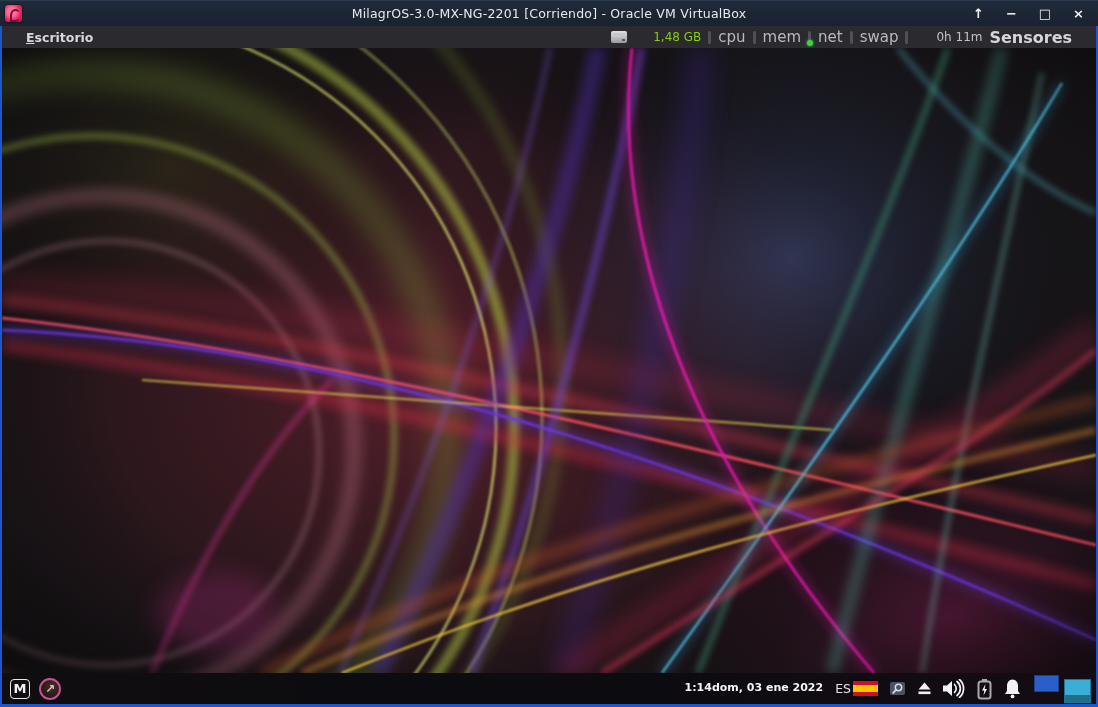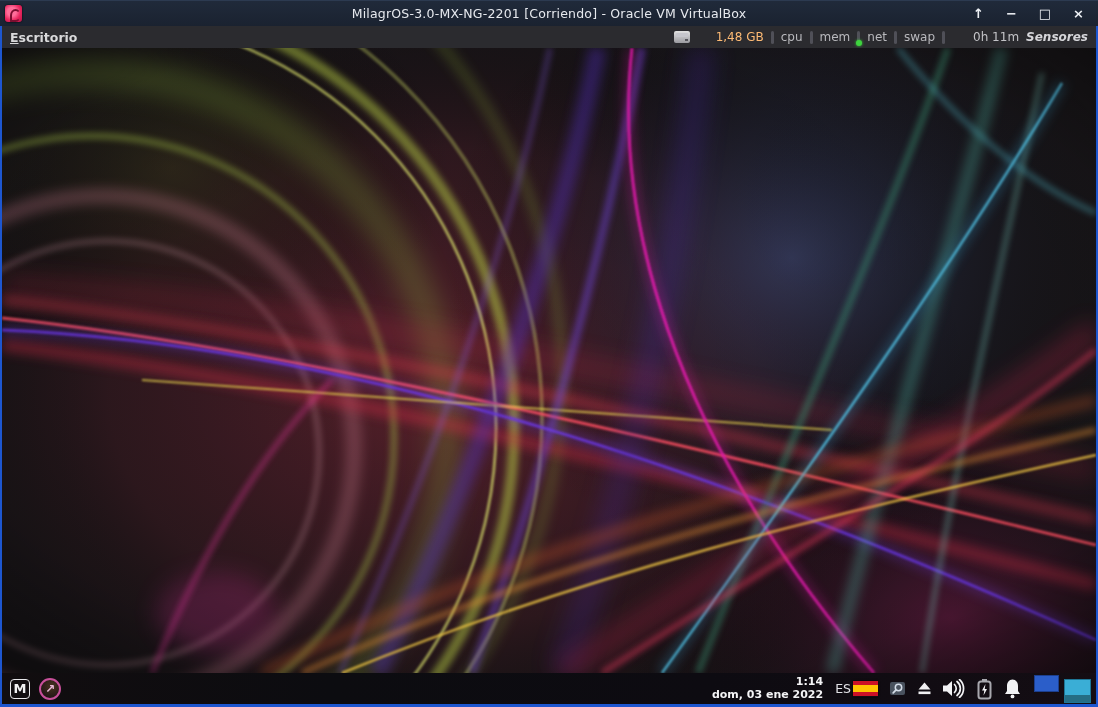--- a/index.html
+++ b/index.html
@@ -11,46 +11,46 @@
   .vm-icon{width:17px;height:17px;margin-left:5px;border-radius:3px;background:radial-gradient(circle at 40% 40%,#ff6d9a 0 30%,#e8255e 60%,#b01445 100%);position:relative;box-shadow:0 0 2px #000;}
   .vm-icon:before{content:"";position:absolute;left:5px;top:4px;width:7px;height:9px;border:2px solid #7a0e30;border-radius:50% 50% 50% 10%;border-right-color:transparent;}
   .tb-title{position:absolute;left:0;right:0;text-align:center;color:#e6e9ee;font-size:12.5px;letter-spacing:.2px;}
   .tb-controls{margin-left:auto;display:flex;align-items:center;gap:22px;padding-right:14px;z-index:2;}
   .tb-btn{color:#eef1f5;font-size:13px;font-weight:bold;line-height:1;cursor:default;}
 
   
   .vm-area{flex:1;display:flex;flex-direction:column;box-sizing:border-box;border-left:2px solid #1d56cf;border-right:2px solid #1d56cf;border-bottom:3px solid #1d56cf;background:#141214;}
 
   
-  .top-panel{height:22px;flex:0 0 22px;background:#2b2b2f;display:flex;align-items:center;justify-content:space-between;padding:0 8px;box-sizing:border-box;}
+  .top-panel{height:22px;flex:0 0 22px;background:#2b2b2f;display:flex;align-items:center;justify-content:space-between;padding:0 24px;box-sizing:border-box;}
   .desktop-menu{color:#d9d9db;font-size:12.5px;font-weight:bold;}
   .desktop-menu::first-letter{text-decoration:underline;}
   .monitors{display:flex;align-items:center;gap:7px;}
   .disk-chip{display:flex;align-items:center;gap:4px;}
   .disk-ic{width:16px;height:12px;border-radius:2px;background:linear-gradient(180deg,#e2e2e2,#9a9aa0);position:relative;}
   .disk-ic:before{content:"";position:absolute;left:2px;top:2px;right:2px;height:4px;background:#c6c6cc;border-radius:1px;}
   .disk-ic:after{content:"";position:absolute;right:2px;bottom:2px;width:3px;height:2px;background:#55555c;}
-  .mon-txt{color:#b9b9bd;font-size:12px;}
-  .disk-txt{color:#fdba74;font-size:12px;margin-left:22px;}
+  .mon-txt{color:#b9b9bd;font-size:15px;}
+  .disk-txt{color:#84cc16;font-size:12px;margin-left:22px;}
   .sep{width:3px;height:13px;border-radius:2px;background:#505058;position:relative;}
   .sep .memdot{position:absolute;left:-1px;bottom:-2px;width:6px;height:6px;border-radius:50%;background:#3ed43e;box-shadow:0 0 3px #3ed43e;}
   .uptime{color:#c3c3c7;font-size:12px;margin-left:21px;}
-  .sensors{color:#d6d6da;font-size:12px;font-weight:bold;font-style:italic;}
+  .sensors{color:#d6d6da;font-size:16px;font-weight:bold;}
 
   
   .wallpaper{flex:1;position:relative;overflow:hidden;background:#181518;}
   .wallpaper svg{position:absolute;inset:0;width:100%;height:100%;}
 
   
   .taskbar{height:31px;flex:0 0 31px;background:linear-gradient(90deg,#110d0f,#0c0c10 30%,#0d0b11 65%,#140d13);display:flex;align-items:center;padding:0 5px 0 8px;box-sizing:border-box;position:relative;}
   .menu-btn{width:20px;height:20px;border:1.5px solid #e9e9ec;border-radius:4px;color:#f2f2f4;font-size:13px;font-weight:bold;display:flex;align-items:center;justify-content:center;background:rgba(20,16,20,.6);box-sizing:border-box;}
   .launcher-btn{width:22px;height:22px;margin-left:9px;border-radius:50%;border:2px solid #c8509a;box-sizing:border-box;display:flex;align-items:center;justify-content:center;background:radial-gradient(circle at 60% 35%,rgba(240,160,80,.25),rgba(40,10,30,.2));}
   .launcher-btn span{color:#e8b9d6;font-size:12px;font-weight:bold;line-height:1;transform:translateY(-.5px);}
   .tb-spacer{flex:1;}
-  .clock{display:flex;flex-direction:column;align-items:flex-end;justify-content:center;margin-right:12px;line-height:1.15;}
+  .clock{display:flex;flex-direction:row;align-items:flex-end;justify-content:center;margin-right:12px;line-height:1.15;}
   .clock .time{color:#f4f4f6;font-size:11px;font-weight:bold;}
   .clock .date{color:#f4f4f6;font-size:11px;font-weight:bold;}
   .kb-layout{color:#e2e2e6;font-size:12.5px;margin-right:2px;}
   .flag{width:25px;height:16px;display:flex;flex-direction:column;margin-right:11px;box-shadow:0 0 2px #000;}
   .flag .r{flex:1;background:#cc1126;}
   .flag .y{flex:1.6;background:#ffc400;}
   .tray-ic{margin-right:10px;display:flex;align-items:center;justify-content:center;}
   .pager{display:flex;align-items:flex-start;height:100%;margin-left:2px;}
   .ws1{width:25px;height:17px;background:#2b5ec9;margin-top:2px;border:1px solid #1c3f8e;box-sizing:border-box;}
   .ws2{width:27px;height:24px;margin-left:5px;margin-top:6px;background:#3aaed6;position:relative;border:1px solid #1d7696;box-sizing:border-box;}

